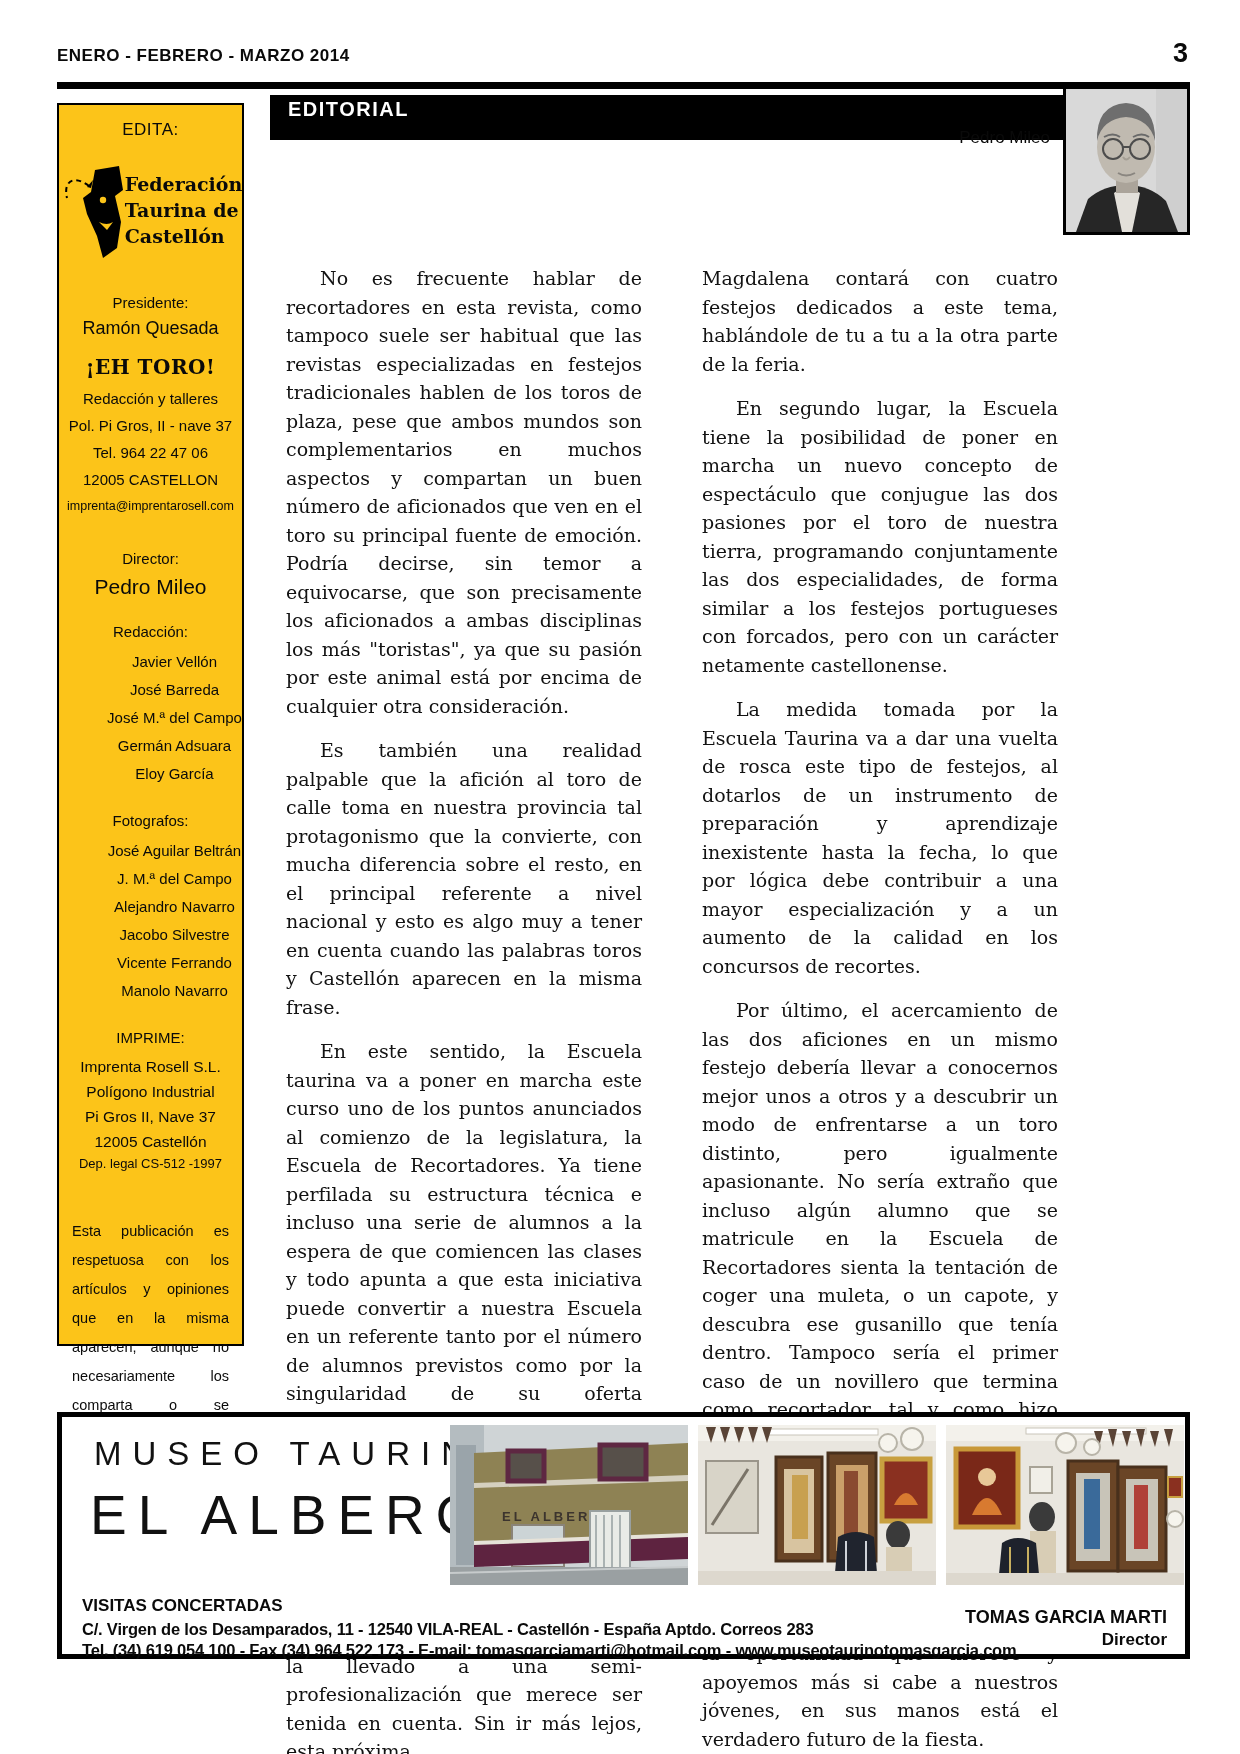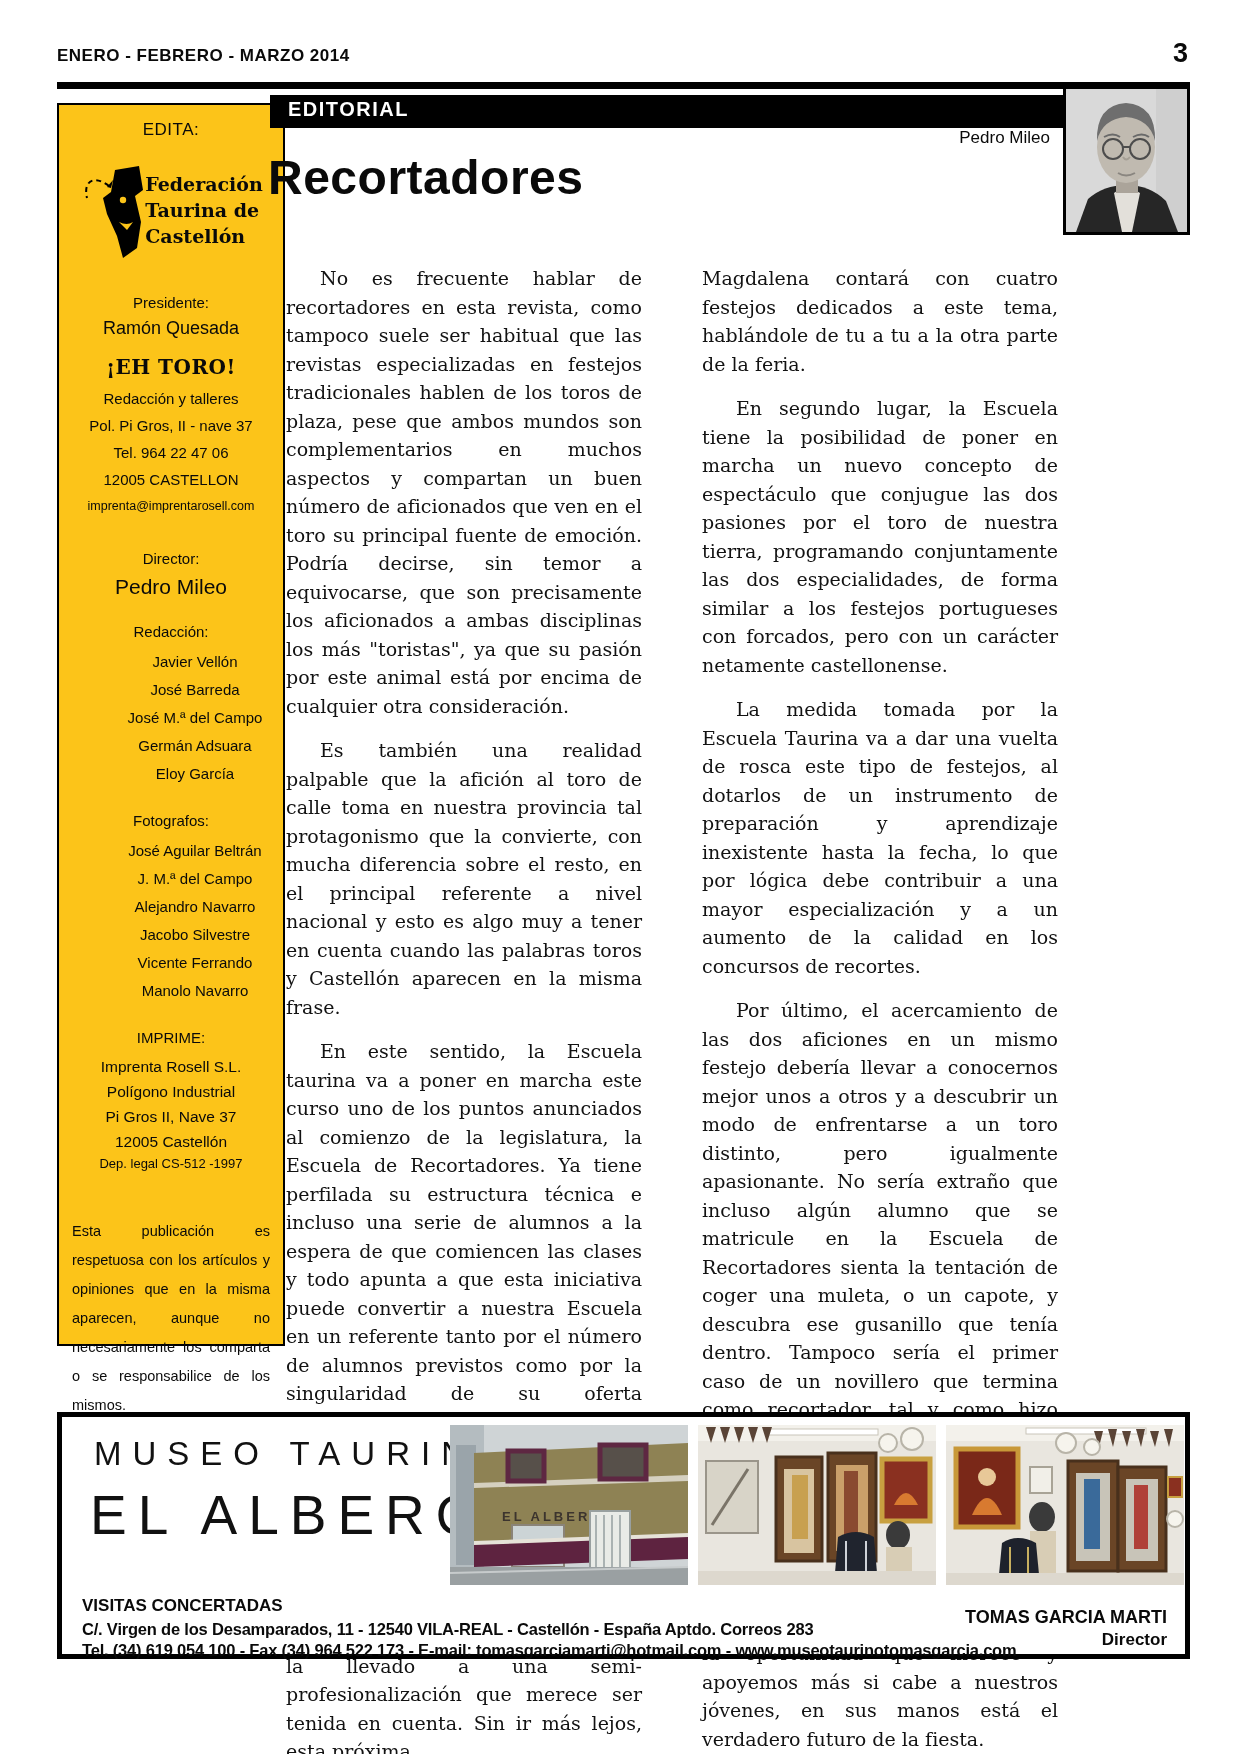--- a/index.html
+++ b/index.html
@@ -5,40 +5,40 @@
   html,body{margin:0;padding:0;background:#888;}
   #page{position:relative;width:1240px;height:1754px;background:#ffffff;margin:0 auto;overflow:hidden;
         font-family:"Liberation Sans",sans-serif;color:#0a0a0a;}
 
   
   .hdr-left{position:absolute;left:57px;top:46px;font-weight:bold;font-size:17px;letter-spacing:.5px;}
   .hdr-page{position:absolute;right:52px;top:38px;font-weight:bold;font-size:27px;}
   .hdr-rule{position:absolute;left:57px;top:82px;width:1133px;height:7px;background:#000;}
 
   
-  .sidebar{position:absolute;left:57px;top:103px;width:228px;height:1243px;background:#fcc419;
+  .sidebar{position:absolute;left:57px;top:103px;width:187px;height:1243px;background:#fcc419;
            border:2px solid #000;box-sizing:border-box;text-align:center;}
   .sb-edita{margin-top:15px;font-size:17px;letter-spacing:.5px;}
   .sb-logo{margin-top:16px;display:flex;justify-content:center;align-items:center;gap:2px;}
   .sb-logo-text{text-align:left;font-family:"DejaVu Serif",serif;font-weight:bold;font-size:19px;line-height:26px;}
   .sb-label{font-size:15px;}
   .sb-name{font-size:18px;margin-top:7px;}
   .sb-ehtoro{margin-top:16px;font-family:"DejaVu Serif",serif;font-weight:bold;font-size:20px;letter-spacing:.5px;}
   .sb-address{margin-top:6px;font-size:15px;line-height:27px;}
   .sb-address div:last-child{font-size:12.5px;}
   .sb-director-label{margin-top:30px;font-size:15px;}
   .sb-director-name{margin-top:8px;font-size:21px;}
   .sb-sec-label{margin-top:24px;font-size:15px;}
   .sb-list{margin-top:8px;font-size:15px;line-height:28px;padding-left:48px;}
   .sb-imprime-lines{margin-top:8px;font-size:15.5px;line-height:25px;}
   .sb-deplegal{font-size:13px;margin-top:2px;}
   .sb-disclaimer{margin-top:46px;padding:0 13px;text-align:justify;font-size:14.5px;line-height:29px;}
 
   
-  .ed-bar{position:absolute;left:270px;top:95px;width:920px;height:33px;background:#000;}
+  .ed-bar{position:absolute;left:270px;top:95px;width:920px;height:45px;background:#000;}
   .ed-bar span{color:#fff;font-weight:bold;font-size:20px;letter-spacing:1.5px;line-height:29px;padding-left:18px;display:inline-block;}
   .ed-author{position:absolute;left:270px;top:128px;width:780px;text-align:right;font-size:17px;}
   .portrait{position:absolute;left:1063px;top:86px;width:127px;height:149px;border:3px solid #000;box-sizing:border-box;background:#d9d9d9;}
   .headline{position:absolute;left:268px;top:150px;font-size:48px;font-weight:800;letter-spacing:.5px;}
 
   
   .article-col{position:absolute;top:248px;width:388px;font-family:"DejaVu Serif",serif;
                font-size:19px;line-height:28.5px;text-align:justify;color:#121212;}
   .col1{left:270px;}
   .col2{left:686px;}
@@ -150,21 +150,20 @@
       <circle cx="47" cy="60" r="10" fill="none" stroke="#4c4c4c" stroke-width="2"></circle>
       <circle cx="74" cy="60" r="10" fill="none" stroke="#4c4c4c" stroke-width="2"></circle>
       <line x1="57" y1="58" x2="64" y2="58" stroke="#4c4c4c" stroke-width="2"></line>
       <path d="M38,48 q9,-5 16,0" stroke="#6a6a6a" stroke-width="2" fill="none"></path>
       <path d="M67,48 q9,-5 16,0" stroke="#6a6a6a" stroke-width="2" fill="none"></path>
       <path d="M52,84 q8,5 17,0" stroke="#8a8680" stroke-width="2" fill="none"></path>
       <path d="M57,68 q3,5 7,0" stroke="#a49e94" stroke-width="2" fill="none"></path>
     </svg>
   </div>
 
-  <div class="headline">Recortadores</div>
 
   <div class="article-col col1">
       <p>No es frecuente hablar de recortadores en esta revista, como tampoco suele ser habitual que las revistas especializadas en festejos tradicionales hablen de los toros de plaza, pese que ambos mundos son complementarios en muchos aspectos y compartan un buen número de aficionados que ven en el toro su principal fuente de emoción. Podría decirse, sin temor a equivocarse, que son precisamente los aficionados a ambas disciplinas los más "toristas", ya que su pasión por este animal está por encima de cualquier otra consideración.</p>
       <p>Es también una realidad palpable que la afición al toro de calle toma en nuestra provincia tal protagonismo que la convierte, con mucha diferencia sobre el resto, en el principal referente a nivel nacional y esto es algo muy a tener en cuenta cuando las palabras toros y Castellón aparecen en la misma frase.</p>
       <p>En este sentido, la Escuela taurina va a poner en marcha este curso uno de los puntos anunciados al comienzo de la legislatura, la Escuela de Recortadores. Ya tiene perfilada su estructura técnica e incluso una serie de alumnos a la espera de que comiencen las clases y todo apunta a que esta iniciativa puede convertir a nuestra Escuela en un referente tanto por el número de alumnos previstos como por la singularidad de su oferta académica.</p>
       <p>Los recortes forman parte de nuestra cultura popular y nuestro jóvenes los practican asiduamente en las calles de la provincia, sin embargo, la proliferación desde hace años de concursos de distinta índole en torno a esta especialidad, la llevado a una semi-profesionalización que merece ser tenida en cuenta. Sin ir más lejos, esta próxima</p>
     </div>
   <div class="article-col col2">
       <p>Magdalena contará con cuatro festejos dedicados a este tema, hablándole de tu a tu a la otra parte de la feria.</p>
       <p>En segundo lugar, la Escuela tiene la posibilidad de poner en marcha un nuevo concepto de espectáculo que conjugue las dos pasiones por el toro de nuestra tierra, programando conjuntamente las dos especialidades, de forma similar a los festejos portugueses con forcados, pero con un carácter netamente castellonense.</p>

